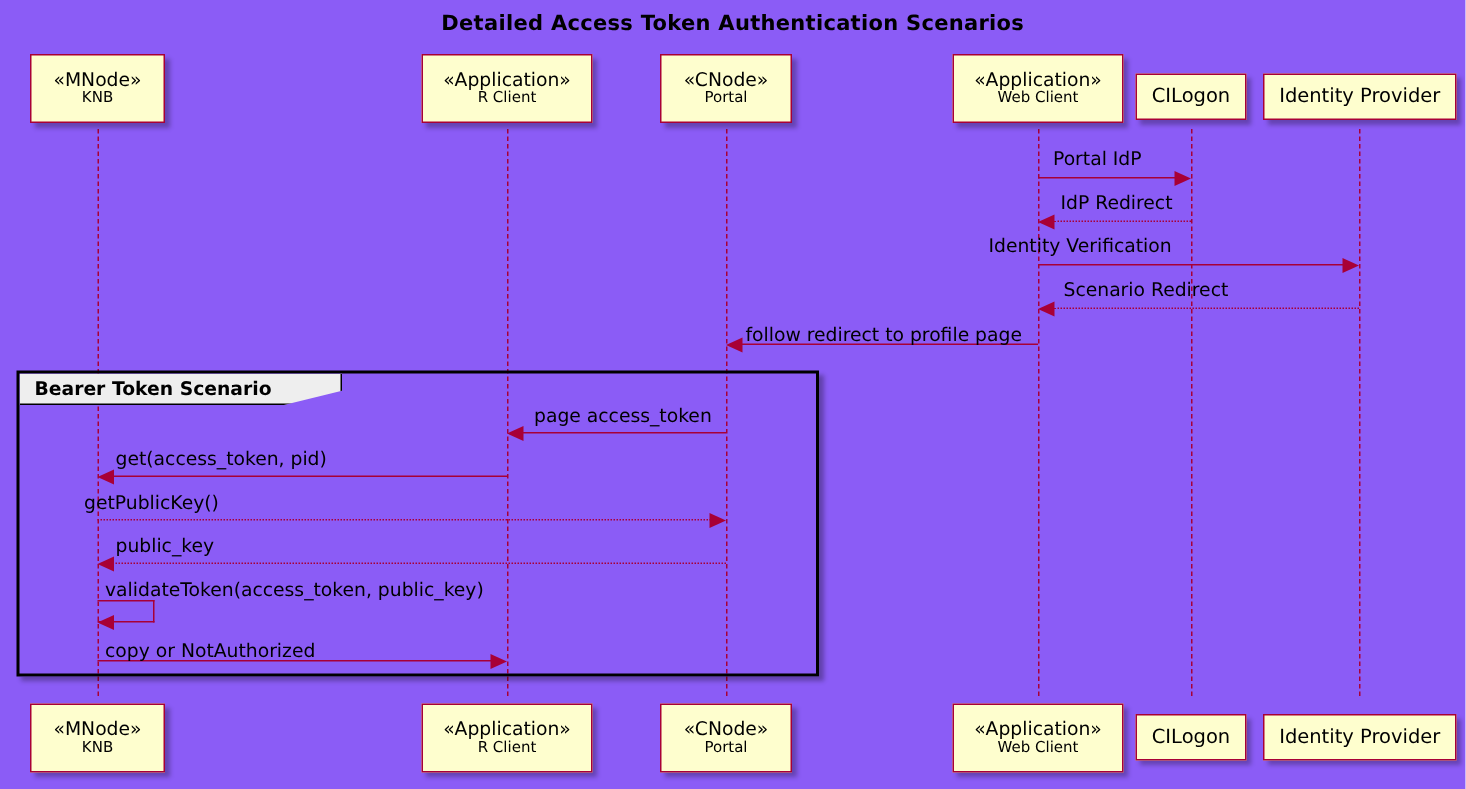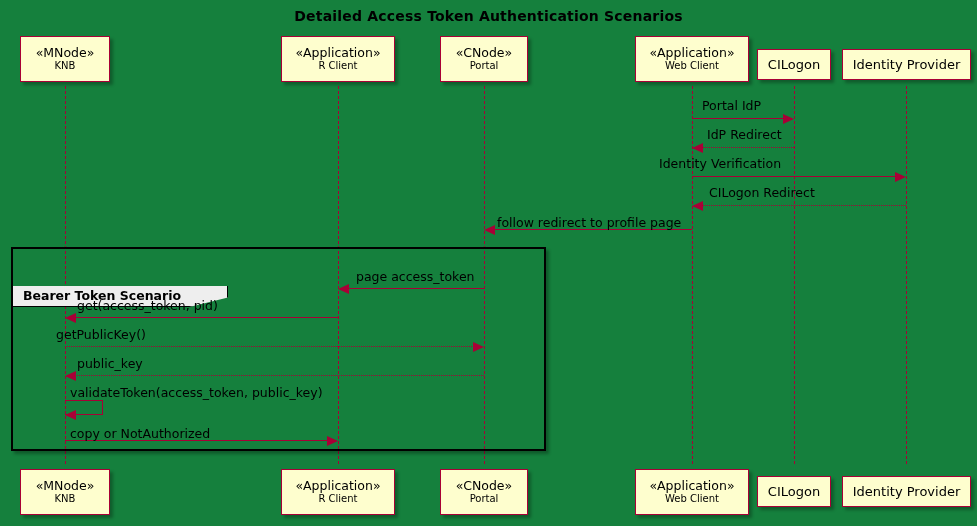--- a/index.html
+++ b/index.html
@@ -7,21 +7,21 @@
     padding: 0;
     background: #ffffff;
   }
   body {
     font-family: "DejaVu Sans", sans-serif;
   }
   #diagram {
     position: relative;
     width: 977px;
     height: 526px;
-    background: #15803d;
+    background: #8b5cf6;
     overflow: hidden;
   }
   
   .diagram-title {
     position: absolute;
     top: 8px;
     left: 0;
     width: 977px;
     text-align: center;
     font-size: 14px;
@@ -78,21 +78,20 @@
     background: #EEEEEE;
     border-right: 1.5px solid #000000;
     border-bottom: 1.5px solid #000000;
     font-size: 12.5px;
     font-weight: bold;
     color: #000000;
     padding: 2px 26px 2px 10px;
     white-space: nowrap;
     line-height: 1.25;
     clip-path: polygon(0 0, 100% 0, 100% 55%, 82% 100%, 0 100%);
-    margin-top: 37px;
   }
   
   .msg-line {
     position: absolute;
     height: 0;
     border-top: 1.4px solid #A80036;
   }
   .msg-line.dotted {
     border-top: 1.4px dotted #A80036;
   }
@@ -178,21 +177,21 @@
       <div class="arrow-head right" style="top: 113.5px; left: 783px;"></div>
       <div class="msg-label" style="left: 702px; top: 100px;">Portal IdP</div>
       <div class="msg-line dotted" style="top: 147px; left: 702px; width: 92px;"></div>
       <div class="arrow-head left" style="top: 142.5px; left: 692px;"></div>
       <div class="msg-label" style="left: 707px; top: 129px;">IdP Redirect</div>
       <div class="msg-line" style="top: 176px; left: 692px; width: 204px;"></div>
       <div class="arrow-head right" style="top: 171.5px; left: 895px;"></div>
       <div class="msg-label" style="left: 659px; top: 158px;">Identity Verification</div>
       <div class="msg-line dotted" style="top: 205px; left: 702px; width: 204px;"></div>
       <div class="arrow-head left" style="top: 200.5px; left: 692px;"></div>
-      <div class="msg-label" style="left: 709px; top: 187px;">CILogon Redirect</div>
+      <div class="msg-label" style="left: 709px; top: 187px;">Scenario Redirect</div>
       <div class="msg-line" style="top: 229px; left: 494px; width: 198px;"></div>
       <div class="arrow-head left" style="top: 224.5px; left: 484px;"></div>
       <div class="msg-label" style="left: 497px; top: 217px;">follow redirect to profile page</div>
       <div class="msg-line" style="top: 288px; left: 348px; width: 136px;"></div>
       <div class="arrow-head left" style="top: 283.5px; left: 338px;"></div>
       <div class="msg-label" style="left: 356px; top: 271px;">page access_token</div>
       <div class="msg-line" style="top: 317px; left: 75px; width: 263px;"></div>
       <div class="arrow-head left" style="top: 312.5px; left: 65px;"></div>
       <div class="msg-label" style="left: 77px; top: 300px;">get(access_token, pid)</div>
       <div class="msg-line dotted" style="top: 346px; left: 65px; width: 409px;"></div>

